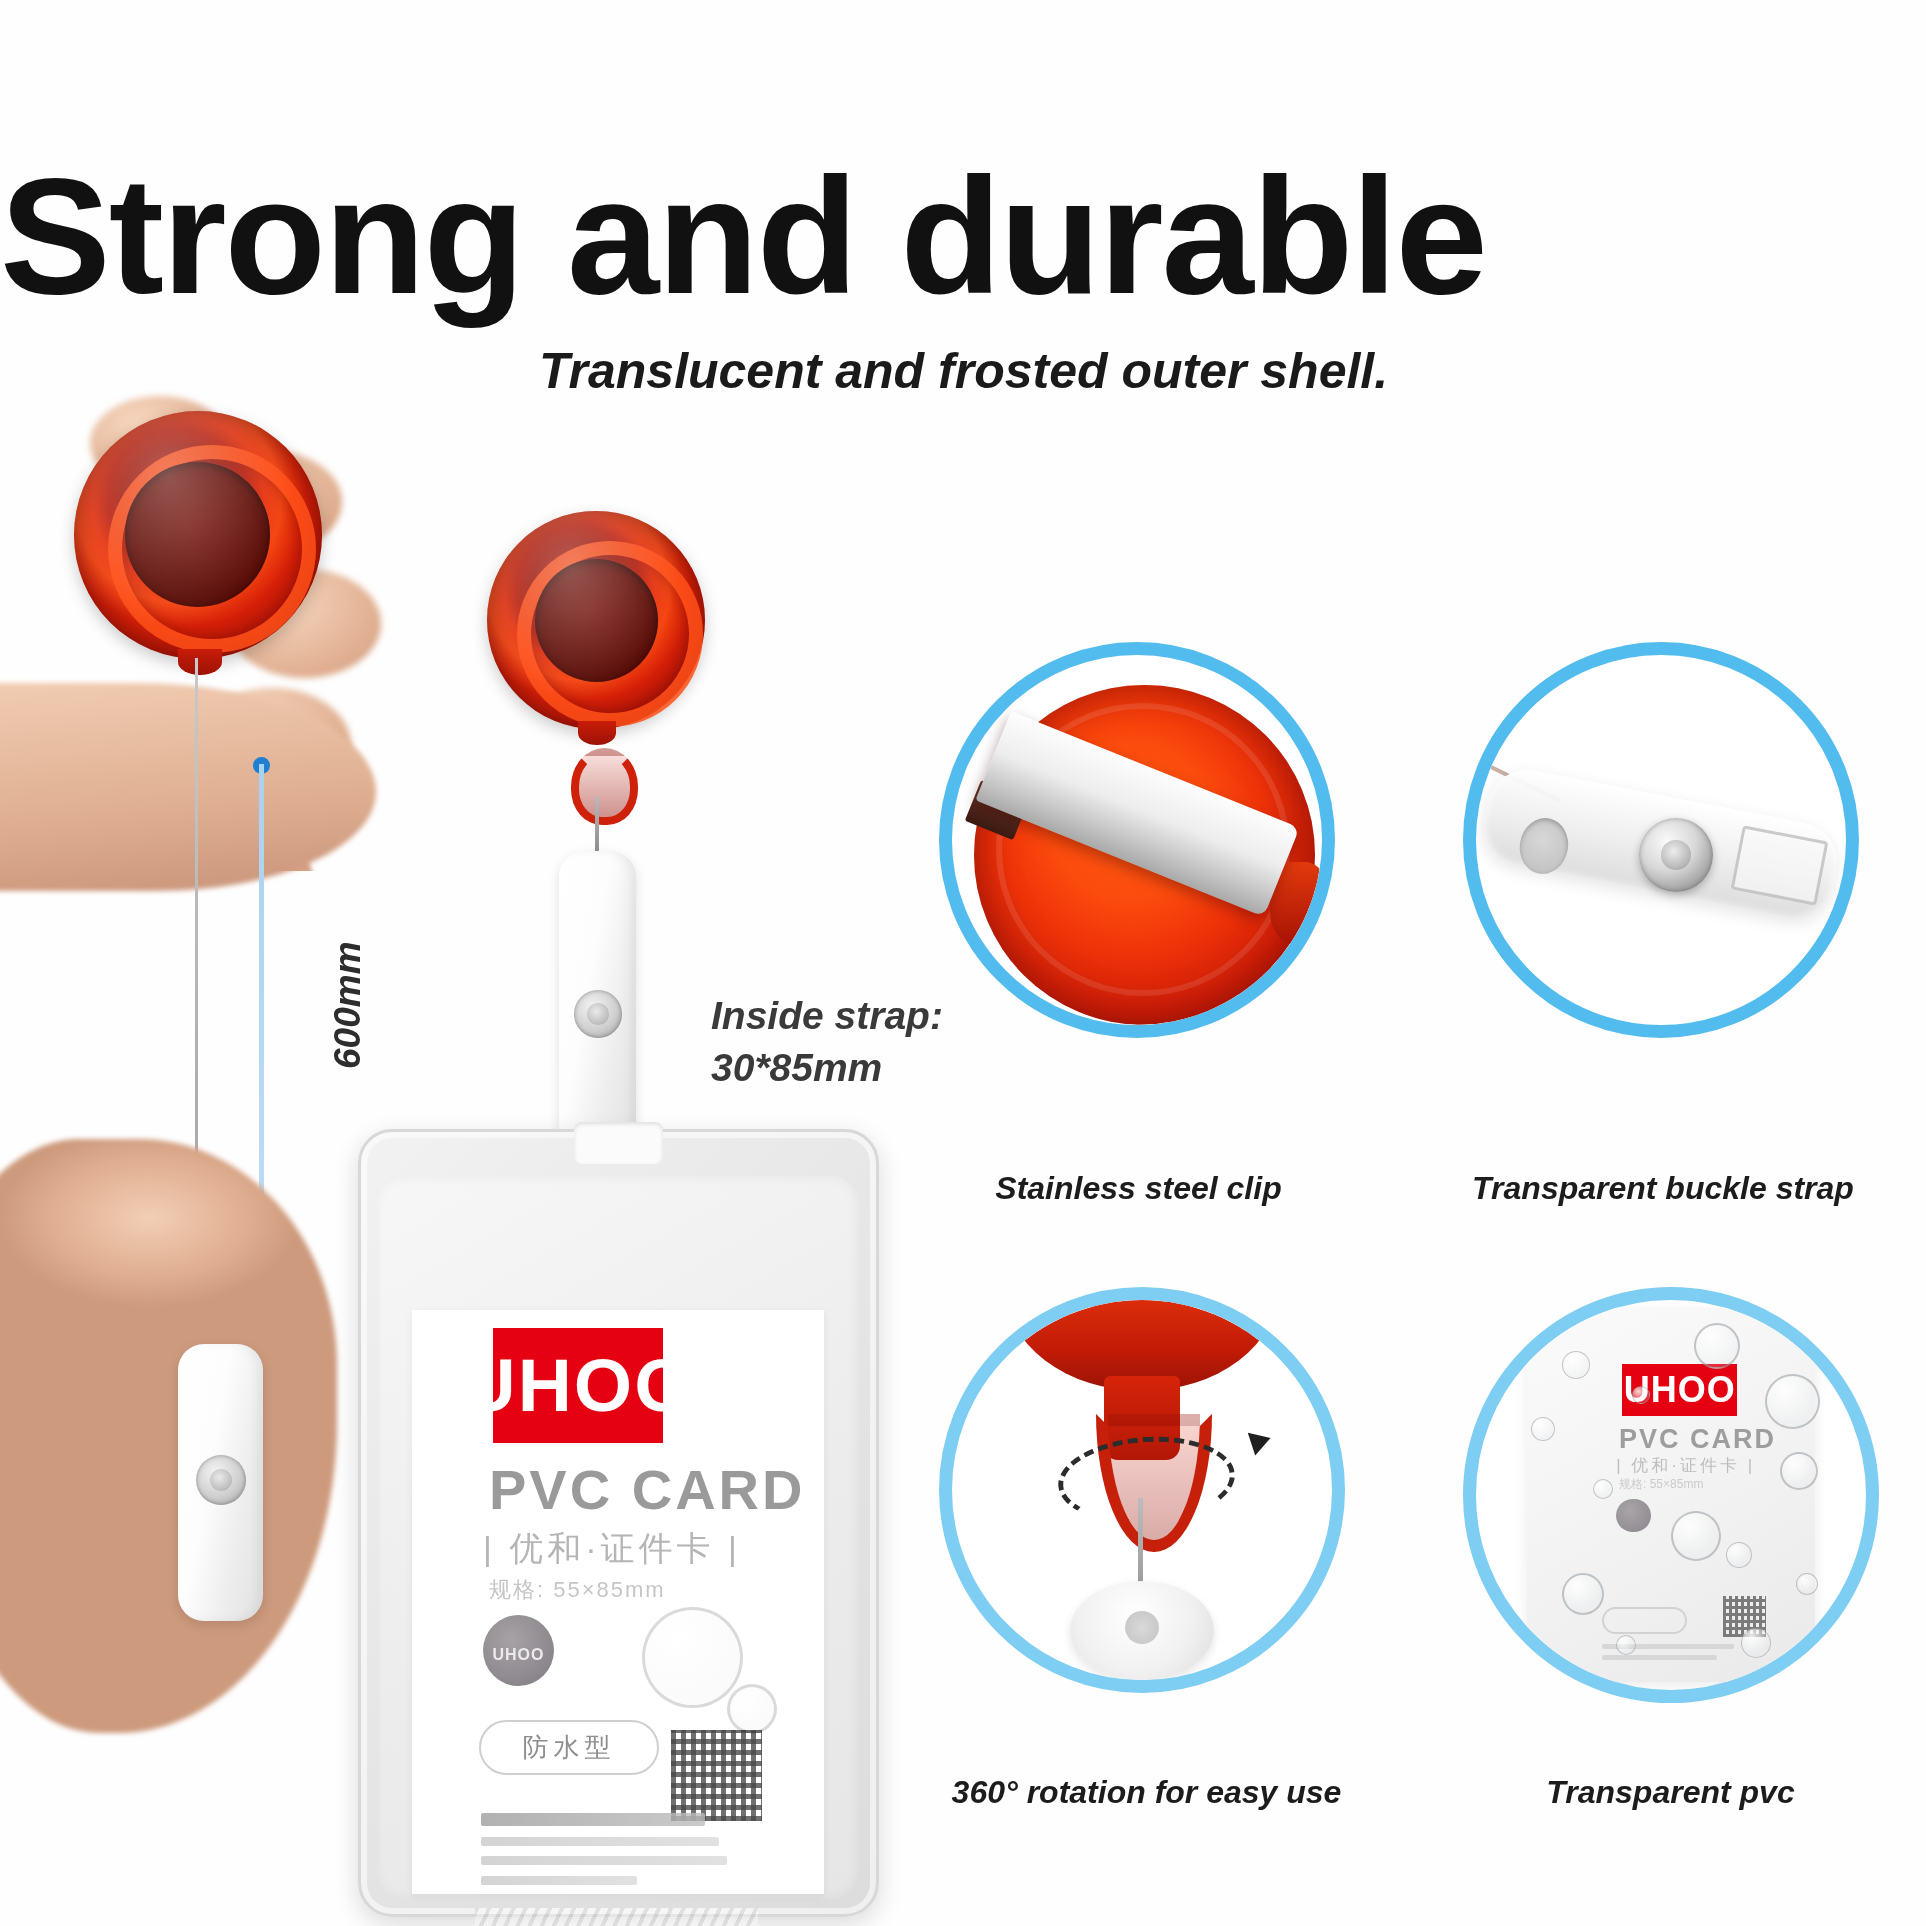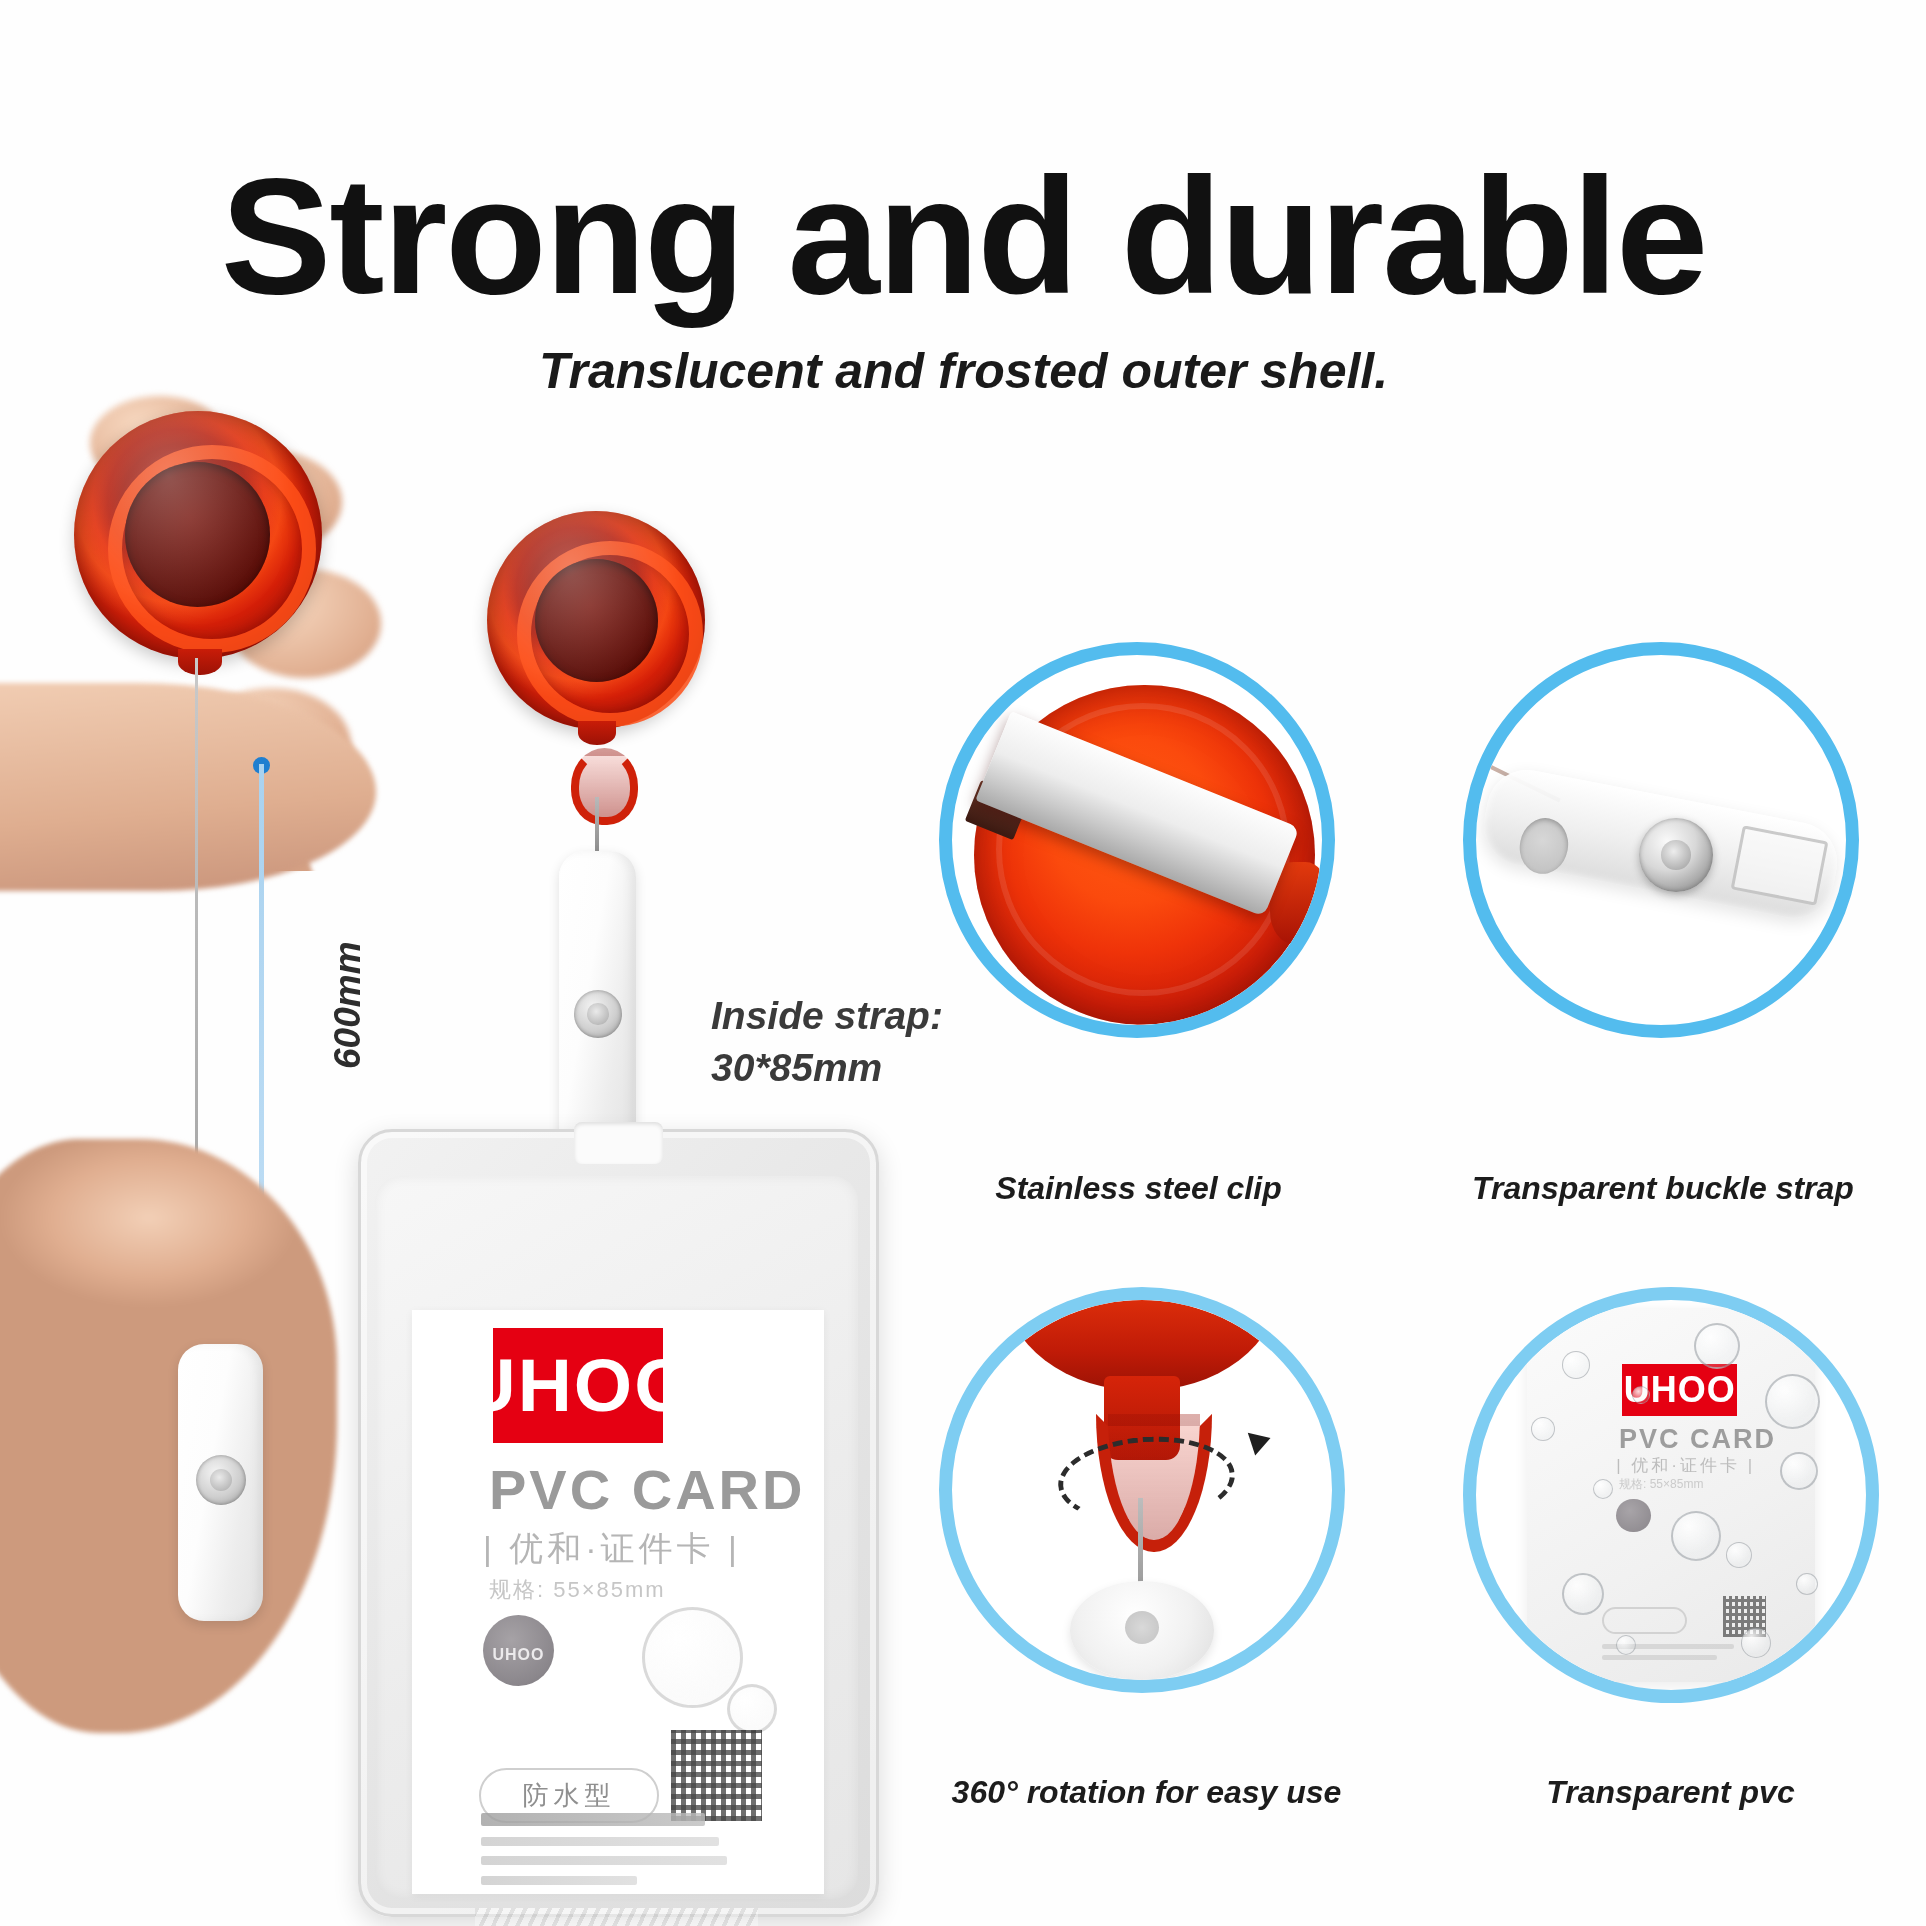--- a/index.html
+++ b/index.html
@@ -7,21 +7,21 @@
     width:1927px;height:1927px;
     background:#ffffff;
     font-family:"Liberation Sans", sans-serif;
     overflow:hidden;
     position:relative;
   }
   .stage{position:absolute;inset:0;background:#fefefe;}
 
   
   .headline{
-    position:absolute;left:0;top:149px;width:1927px;text-align:center;
+    position:absolute;left:0;top:149px;width:1927px;
     font-size:166px;font-weight:bold;color:#111;letter-spacing:-2px;
     line-height:1.05;white-space:nowrap;
   }
   .subhead{
     position:absolute;left:0;top:342px;width:1927px;text-align:center;
     font-size:50px;font-style:italic;font-weight:bold;color:#1a1a1a;
     white-space:nowrap;
   }
 
   
@@ -474,21 +474,21 @@
 
       <div class="badge-circle" style="left:71px;top:305px;width:71px;height:71px;">
         <span>UHOO</span>
       </div>
 
       <div class="bubble" style="left:230px;top:297px;width:95px;height:95px;"></div>
       <div class="bubble" style="left:315px;top:374px;width:44px;height:44px;"></div>
 
       <div class="qr" style="left:259px;top:420px;width:91px;height:91px;"></div>
 
-      <div class="pill" style="left:67px;top:458px;width:176px;height:51px;">
+      <div class="pill" style="left:67px;top:410px;width:176px;height:51px;">
         <span>防水型</span>
       </div>
 
       <div class="fineline bold" style="left:69px;top:503px;width:224px;"></div>
       <div class="fineline" style="left:69px;top:527px;width:238px;"></div>
       <div class="fineline" style="left:69px;top:546px;width:246px;"></div>
       <div class="fineline" style="left:69px;top:566px;width:156px;"></div>
 
       <div class="hatch" style="left:63px;top:598px;width:283px;height:44px;"></div>
     </div>

